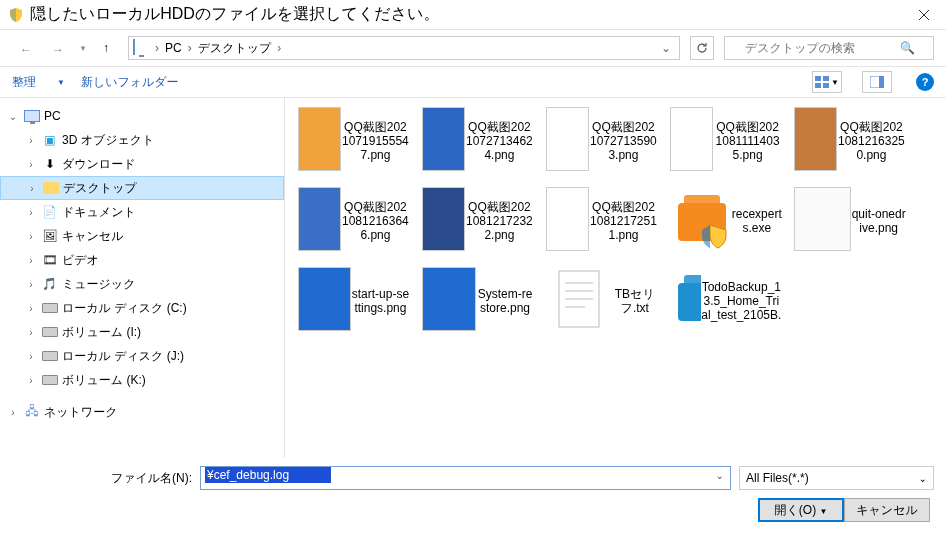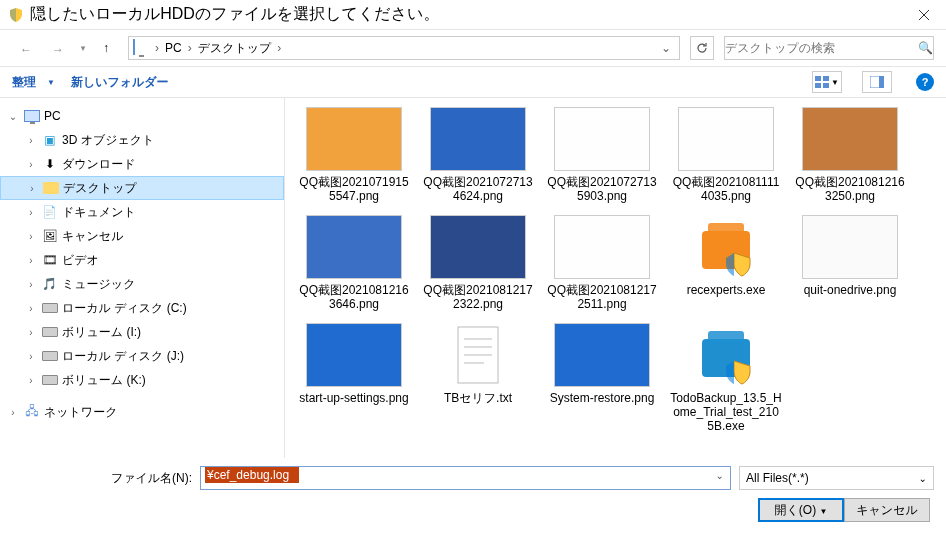--- a/index.html
+++ b/index.html
@@ -14,41 +14,41 @@
 .nav-arrow { width: 28px; height: 28px; display: flex; align-items: center; justify-content: center; color: #888; border-radius: 2px; }
 .nav-up { width: 24px; height: 24px; display: flex; align-items: center; justify-content: center; }
 
 .addrbar { flex: 1; height: 24px; border: 1px solid #ccc; display: flex; align-items: center; padding: 0 4px; margin: 0 6px; background: #fff; }
 .addrbar .pc-icon { width: 16px; height: 16px; margin-right: 4px; }
 .addrbar .crumb { padding: 0 4px; }
 .addrbar .sep { color: #666; padding: 0 2px; }
 .addrbar .spacer { flex: 1; }
 .addrbar .drop { color: #666; padding: 0 4px; }
 .refresh { width: 24px; height: 24px; border: 1px solid #ccc; display: flex; align-items: center; justify-content: center; }
-.searchbox { width: 210px; height: 24px; border: 1px solid #ccc; display: flex; align-items: center; padding: 0 0; margin-left: 6px; color: #888; }
+.searchbox { width: 210px; height: 24px; border: 1px solid #ccc; display: flex; align-items: center; padding: 0 20px; margin-left: 6px; color: #888; }
 .searchbox input { border: none; outline: none; flex: 1; font-size: 12px; }
 .searchbox .sicon { color: #666; }
 
 .toolbar { height: 32px; border-bottom: 1px solid #e5e5e5; border-top: 1px solid #e5e5e5; display: flex; align-items: center; padding: 0 12px; gap: 16px; background: #fff; }
-.toolbar .tb-item { color: #1e5db8; display: flex; align-items: center; gap: 11px; font-weight: bold; }
+.toolbar .tb-item { color: #1e5db8; display: flex; align-items: center; gap: 21px; }
 .toolbar .spacer { flex: 1; }
 .toolbar .viewbtn { width: 30px; height: 22px; border: 1px solid #ccc; display: flex; align-items: center; justify-content: center; margin-left: 4px; }
 .toolbar .help { width: 18px; height: 18px; border-radius: 50%; background: #0078d7; color: #fff; display: flex; align-items: center; justify-content: center; font-size: 11px; font-weight: bold; margin-left: 8px; }
 
 .body { display: flex; height: 360px; }
 .tree { width: 285px; border-right: 1px solid #e5e5e5; overflow: auto; padding: 6px 0; }
 .tree-row { height: 24px; display: flex; align-items: center; padding-left: 8px; gap: 4px; }
 .tree-row.selected { background: #cce8ff; border: 1px solid #99d1ff; }
 .tree-row .exp { width: 14px; text-align: center; color: #666; font-size: 10px; }
 .tree-row .ticon { width: 16px; height: 16px; display: inline-flex; align-items: center; justify-content: center; }
 .tree-row.lvl1 { padding-left: 24px; }
 .tree-row.lvl0 { padding-left: 6px; }
 
 .files { flex: 1; overflow: auto; padding: 4px 8px; display: flex; flex-wrap: wrap; align-content: flex-start; gap: 2px; }
-.file { width: 122px; display: flex; flex-direction: column; align-items: center; padding: 4px; border: 1px solid transparent; }
+.file { width: 122px; display: flex; flex-direction: row; align-items: center; padding: 4px; border: 1px solid transparent; }
 .file.selected { background: #cce8ff; border: 1px solid #99d1ff; }
 .file .thumb { width: 96px; height: 64px; background: #e8e8e8; border: 1px solid #ccc; margin-bottom: 4px; display: flex; align-items: center; justify-content: center; position: relative; overflow: hidden; }
 .file .thumb.icon { background: none; border: none; }
 .file .fname { text-align: center; font-size: 12px; line-height: 14px; word-break: break-all; max-height: 42px; overflow: hidden; }
 
 .footer { padding: 8px 12px; }
 .filerow { display: flex; align-items: center; gap: 8px; margin-bottom: 8px; }
 .filerow label { width: 180px; text-align: right; }
 .filerow .fname-input { flex: 1; height: 24px; border: 1px solid #7a9fd4; padding: 0 4px; }
 .filerow .fname-input input { width: 100%; border: none; outline: none; background: #0078d7; color: #fff; padding: 1px 2px; font-size: 12px; }
@@ -265,54 +265,54 @@
     </div>
       <div class="file">
       <div class="thumb" style="background:#fafafa"></div>
       <div class="fname">quit-onedrive.png</div>
     </div>
       <div class="file">
       <div class="thumb" style="background:#1f6bd0"></div>
       <div class="fname">start-up-settings.png</div>
     </div>
       <div class="file">
+      <div class="thumb" style="background:#1f6bd0"></div>
+      <div class="fname">System-restore.png</div>
+    </div>
+      <div class="file">
       <div class="thumb icon">
           <svg width="48" height="60">
             <rect x="4" y="2" width="40" height="56" fill="#fff" stroke="#bbb"></rect>
             <line x1="10" y1="14" x2="38" y2="14" stroke="#bbb"></line>
             <line x1="10" y1="22" x2="38" y2="22" stroke="#bbb"></line>
             <line x1="10" y1="30" x2="38" y2="30" stroke="#bbb"></line>
             <line x1="10" y1="38" x2="30" y2="38" stroke="#bbb"></line>
           </svg>
         </div>
       <div class="fname">TBセリフ.txt</div>
     </div>
       <div class="file">
-      <div class="thumb" style="background:#1f6bd0"></div>
-      <div class="fname">System-restore.png</div>
-    </div>
-      <div class="file">
       <div class="thumb icon">
           <svg width="64" height="60">
     <rect x="8" y="14" width="48" height="38" rx="4" fill="#1f8fd0"></rect>
     <rect x="14" y="6" width="36" height="14" rx="3" fill="#1f8fd0" opacity=".85"></rect>
     <path d="M40 36l16 5v6c0 6-5 11-8 12-3-1-8-6-8-12v-6z" fill="#ffc83d" stroke="#c58a1a"></path>
     <path d="M40 36v23c-3-1-8-6-8-12v-6z" fill="#0078d7" opacity=".55"></path>
   </svg>
         </div>
       <div class="fname">TodoBackup_13.5_Home_Trial_test_2105B.exe</div>
     </div>
     </div>
 </div>
 
 <div class="footer">
   <div class="filerow">
     <label>ファイル名(N):</label>
     <div class="fname-input" style="position:relative">
-      <input style="background: #c2410c; color: rgb(255, 255, 255); width: 94px;" value="¥cef_debug.log">
+      <input style="background: #1d4ed8; color: rgb(255, 255, 255); width: 126px;" value="¥cef_debug.log">
       <span style="position:absolute;right:6px;top:3px;color:#555;font-size:10px">⌄</span>
     </div>
     <div class="combo">
       <span>All Files(*.*)</span>
       <span style="font-size:10px">⌄</span>
     </div>
   </div>
   <div class="btnrow">
     <button class="primary"><span>開く(O)</span> <span style="font-size:8px">▼</span></button>
     <button>キャンセル</button>

